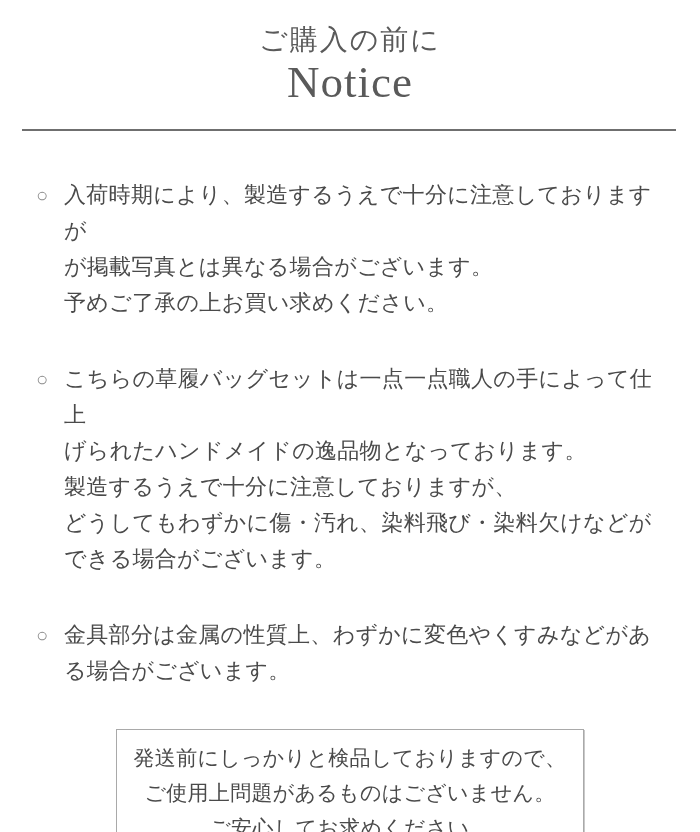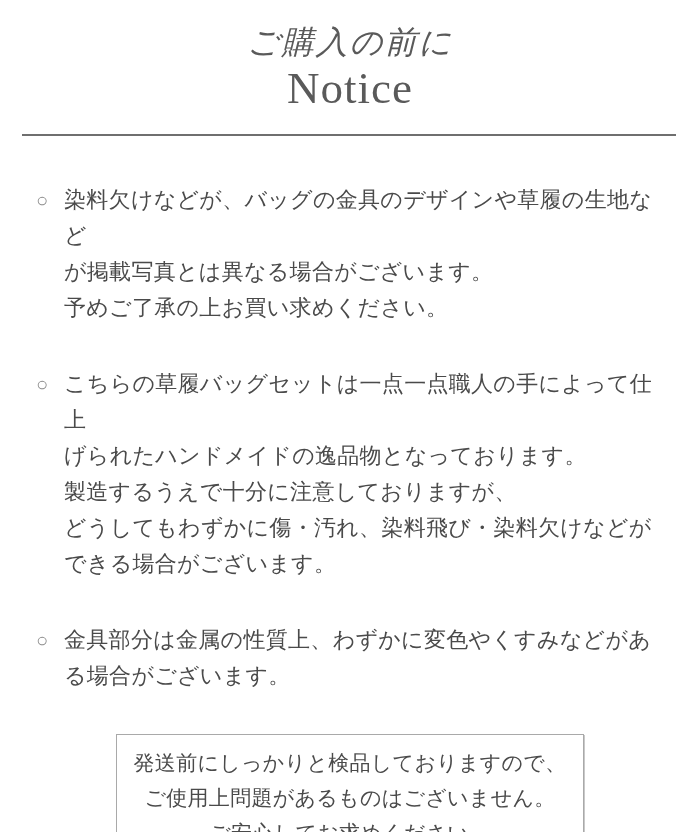--- a/index.html
+++ b/index.html
@@ -15,24 +15,23 @@
     overflow: hidden;
     font-family: "Liberation Sans", "DejaVu Sans", sans-serif;
   }
   .header {
     text-align: center;
     padding-top: 22px;
     color: #5a5a5a;
   }
   .subtitle {
     font-family: "Liberation Serif", "DejaVu Serif", serif;
-    font-size: 32px;
+    font-size: 28px;
     line-height: 1.3;
     letter-spacing: 2px;
-    font-style: italic;
   }
   .title {
     font-family: "Liberation Serif", "DejaVu Serif", serif;
     font-size: 45px;
     line-height: 1.08;
     letter-spacing: 1px;
   }
   .divider {
     border: none;
     border-top: 2px solid #6f6f6f;
@@ -85,21 +84,21 @@
   <div class="header">
     <div class="subtitle">ご購入の前に</div>
     <div class="title">Notice</div>
   </div>
 
   <hr class="divider">
 
   <ul class="notices">
     <li class="notice">
       <span class="bullet">○</span>
-      <div class="notice-text">染料欠けなどが、バッグの金具のデザインや草履の生地など
+      <div class="notice-text">入荷時期により、製造するうえで十分に注意しておりますが
 が掲載写真とは異なる場合がございます。
 予めご了承の上お買い求めください。</div>
     </li>
     <li class="notice">
       <span class="bullet">○</span>
       <div class="notice-text">こちらの草履バッグセットは一点一点職人の手によって仕上
 げられたハンドメイドの逸品物となっております。
 製造するうえで十分に注意しておりますが、
 どうしてもわずかに傷・汚れ、染料飛び・染料欠けなどが
 できる場合がございます。</div>

